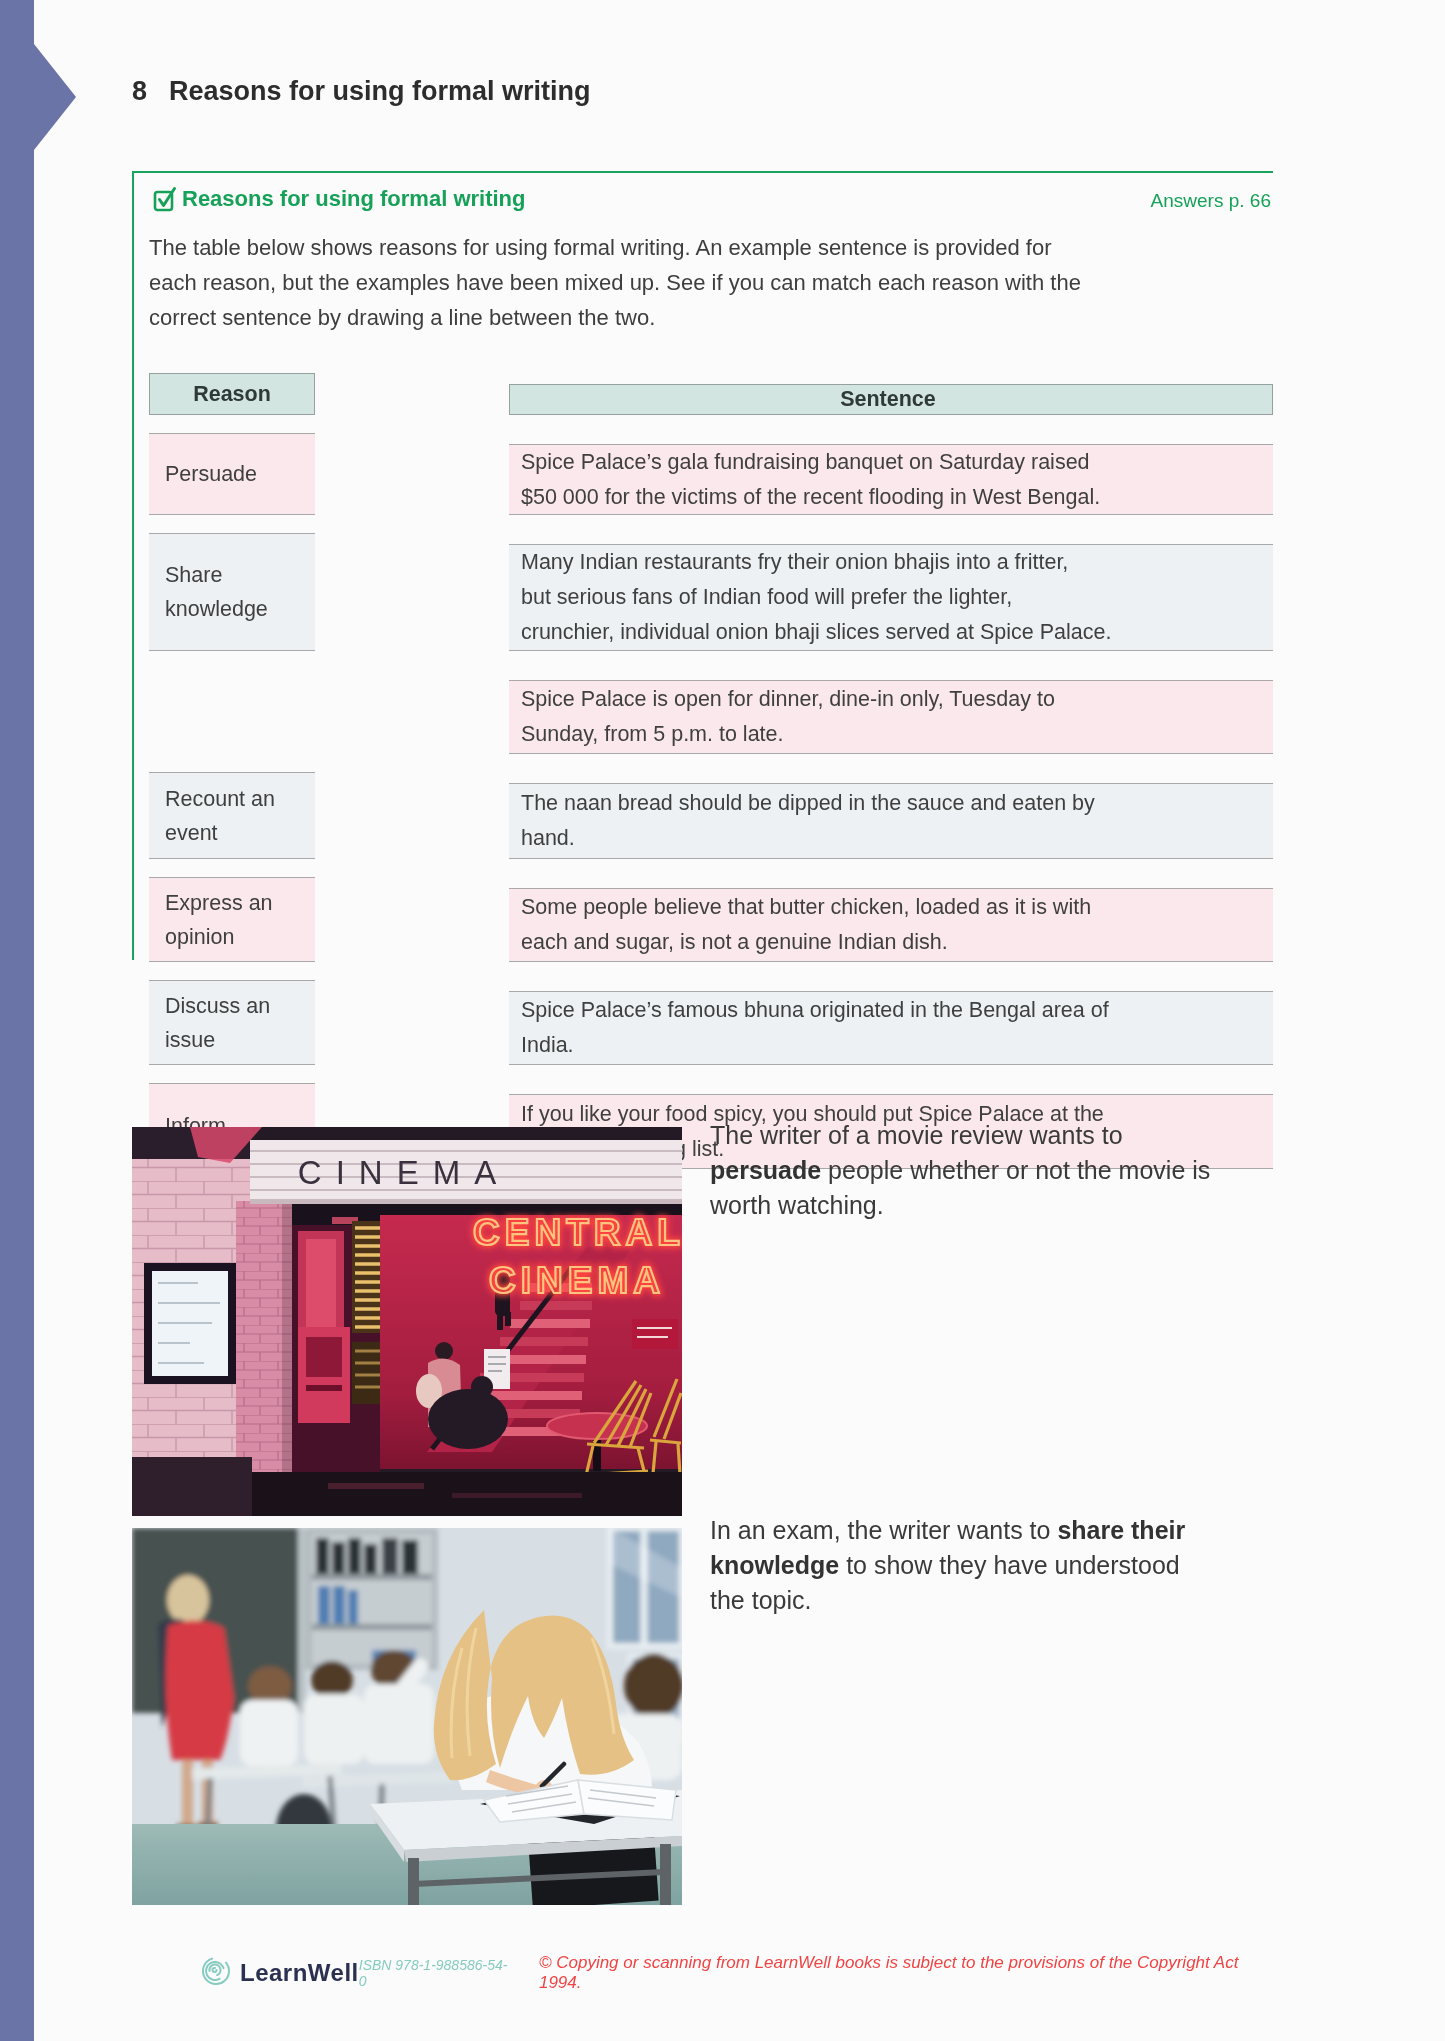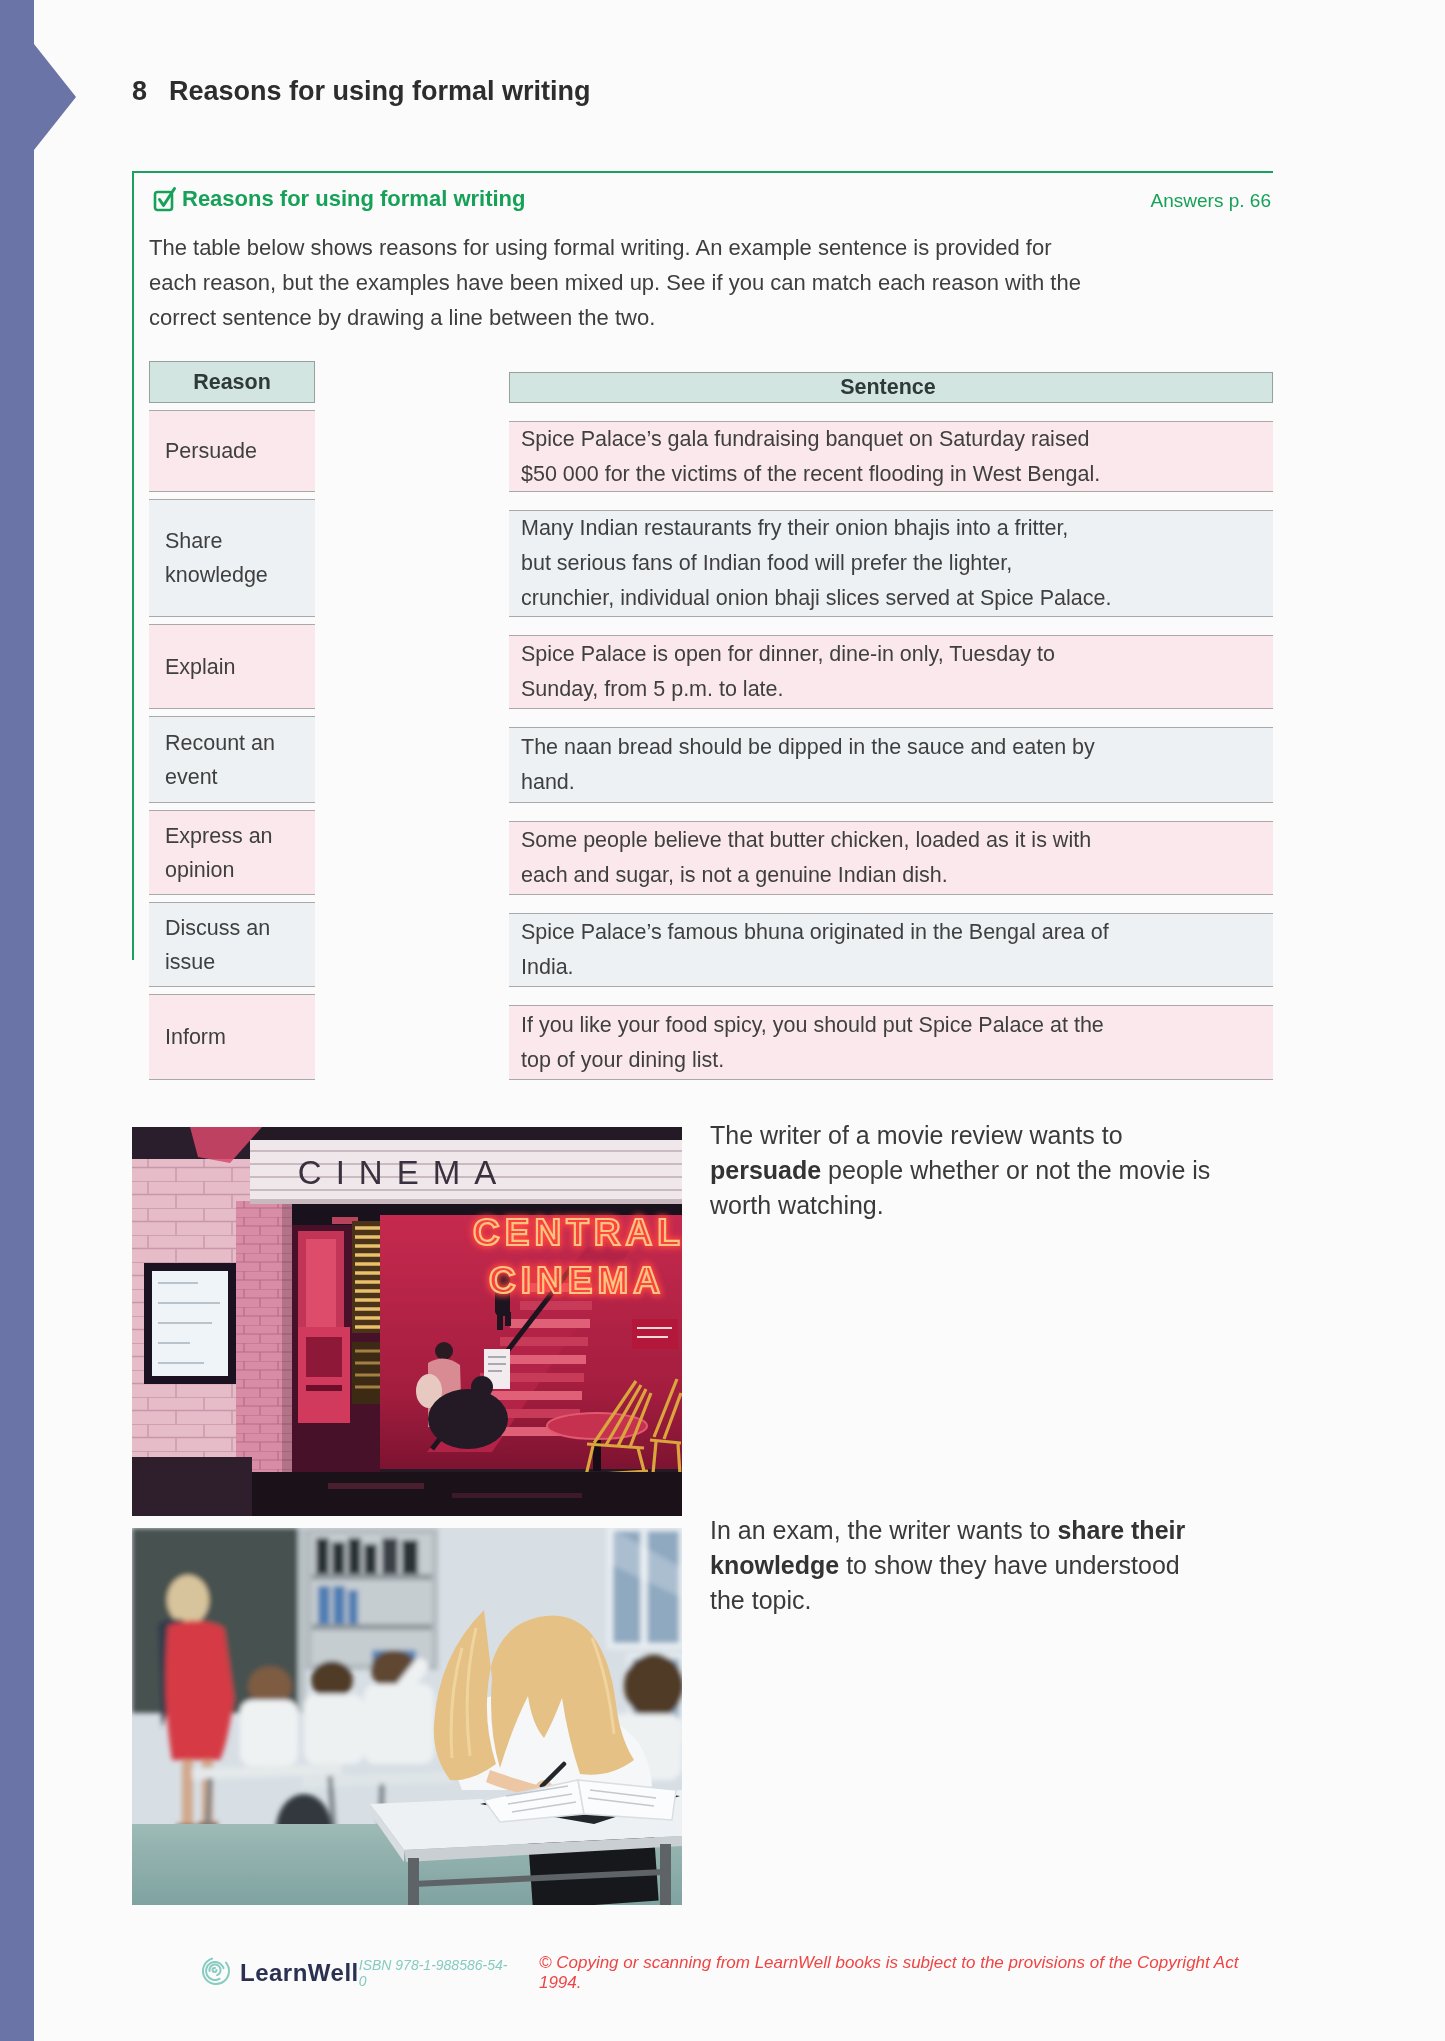--- a/index.html
+++ b/index.html
@@ -16,24 +16,24 @@
   .page-header{position:absolute;left:132px;top:76px;display:flex;gap:22px;
     font-size:27px;font-weight:bold;color:#2d2d2d;line-height:30px;}
   
   .box-top{position:absolute;left:132px;top:171px;width:1141px;height:2px;background:#19a35c;}
   .box-left{position:absolute;left:132px;top:171px;width:2px;height:789px;background:#19a35c;}
   .box-title{position:absolute;left:182px;top:185px;font-size:22px;font-weight:bold;color:#16a158;line-height:28px;}
   .checkbox-icon{position:absolute;left:153px;top:186px;}
   .answers-ref{position:absolute;right:174px;top:190px;font-size:19px;color:#16a158;}
   .intro{position:absolute;left:149px;top:230px;width:1125px;font-size:22px;line-height:35px;white-space:pre-line;color:#3e3e3e;}
   
-  .match-table{position:absolute;left:149px;top:361px;display:grid;
+  .match-table{position:absolute;left:149px;top:373px;display:grid;
     grid-template-columns:166px 194px 764px;
     grid-template-rows:42px 82px 118px 85px 87px 85px 85px 86px;
-    row-gap:7px;}
+    row-gap:18px;}
   .match-table>div{box-sizing:border-box;}
   .th{background:#d2e5e1;border:1px solid #96a09e;display:flex;align-items:center;justify-content:center;
     font-size:21.5px;font-weight:bold;color:#2f3a38;}
   .cell{border-top:1px solid #a9a9a9;border-bottom:1px solid #a9a9a9;display:flex;align-items:center;
     font-size:21.5px;line-height:34px;color:#3f3f3f;white-space:pre-line;}
   .rc{grid-column:1;padding-left:16px;}
   .sc{grid-column:3;padding-left:12px;padding-right:6px;line-height:35px;margin-top:11px;}
   .pink{background:#fae8ec;}
   .blue{background:#edf1f4;}
   
@@ -89,21 +89,20 @@
     <div class="cell rc pink" style="grid-row:2">Persuade</div>
     <div class="cell sc pink" style="grid-row:2">Spice Palace’s gala fundraising banquet on Saturday raised
 $50 000 for the victims of the recent flooding in West Bengal.</div>
 
     <div class="cell rc blue" style="grid-row:3">Share
 knowledge</div>
     <div class="cell sc blue" style="grid-row:3">Many Indian restaurants fry their onion bhajis into a fritter,
 but serious fans of Indian food will prefer the lighter,
 crunchier, individual onion bhaji slices served at Spice Palace.</div>
 
-    <div class="cell rc pink" style="grid-row:4">Explain</div>
     <div class="cell sc pink" style="grid-row:4">Spice Palace is open for dinner, dine-in only, Tuesday to
 Sunday, from 5 p.m. to late.</div>
 
     <div class="cell rc blue" style="grid-row:5">Recount an
 event</div>
     <div class="cell sc blue" style="grid-row:5">The naan bread should be dipped in the sauce and eaten by
 hand.</div>
 
     <div class="cell rc pink" style="grid-row:6">Express an
 opinion</div>

